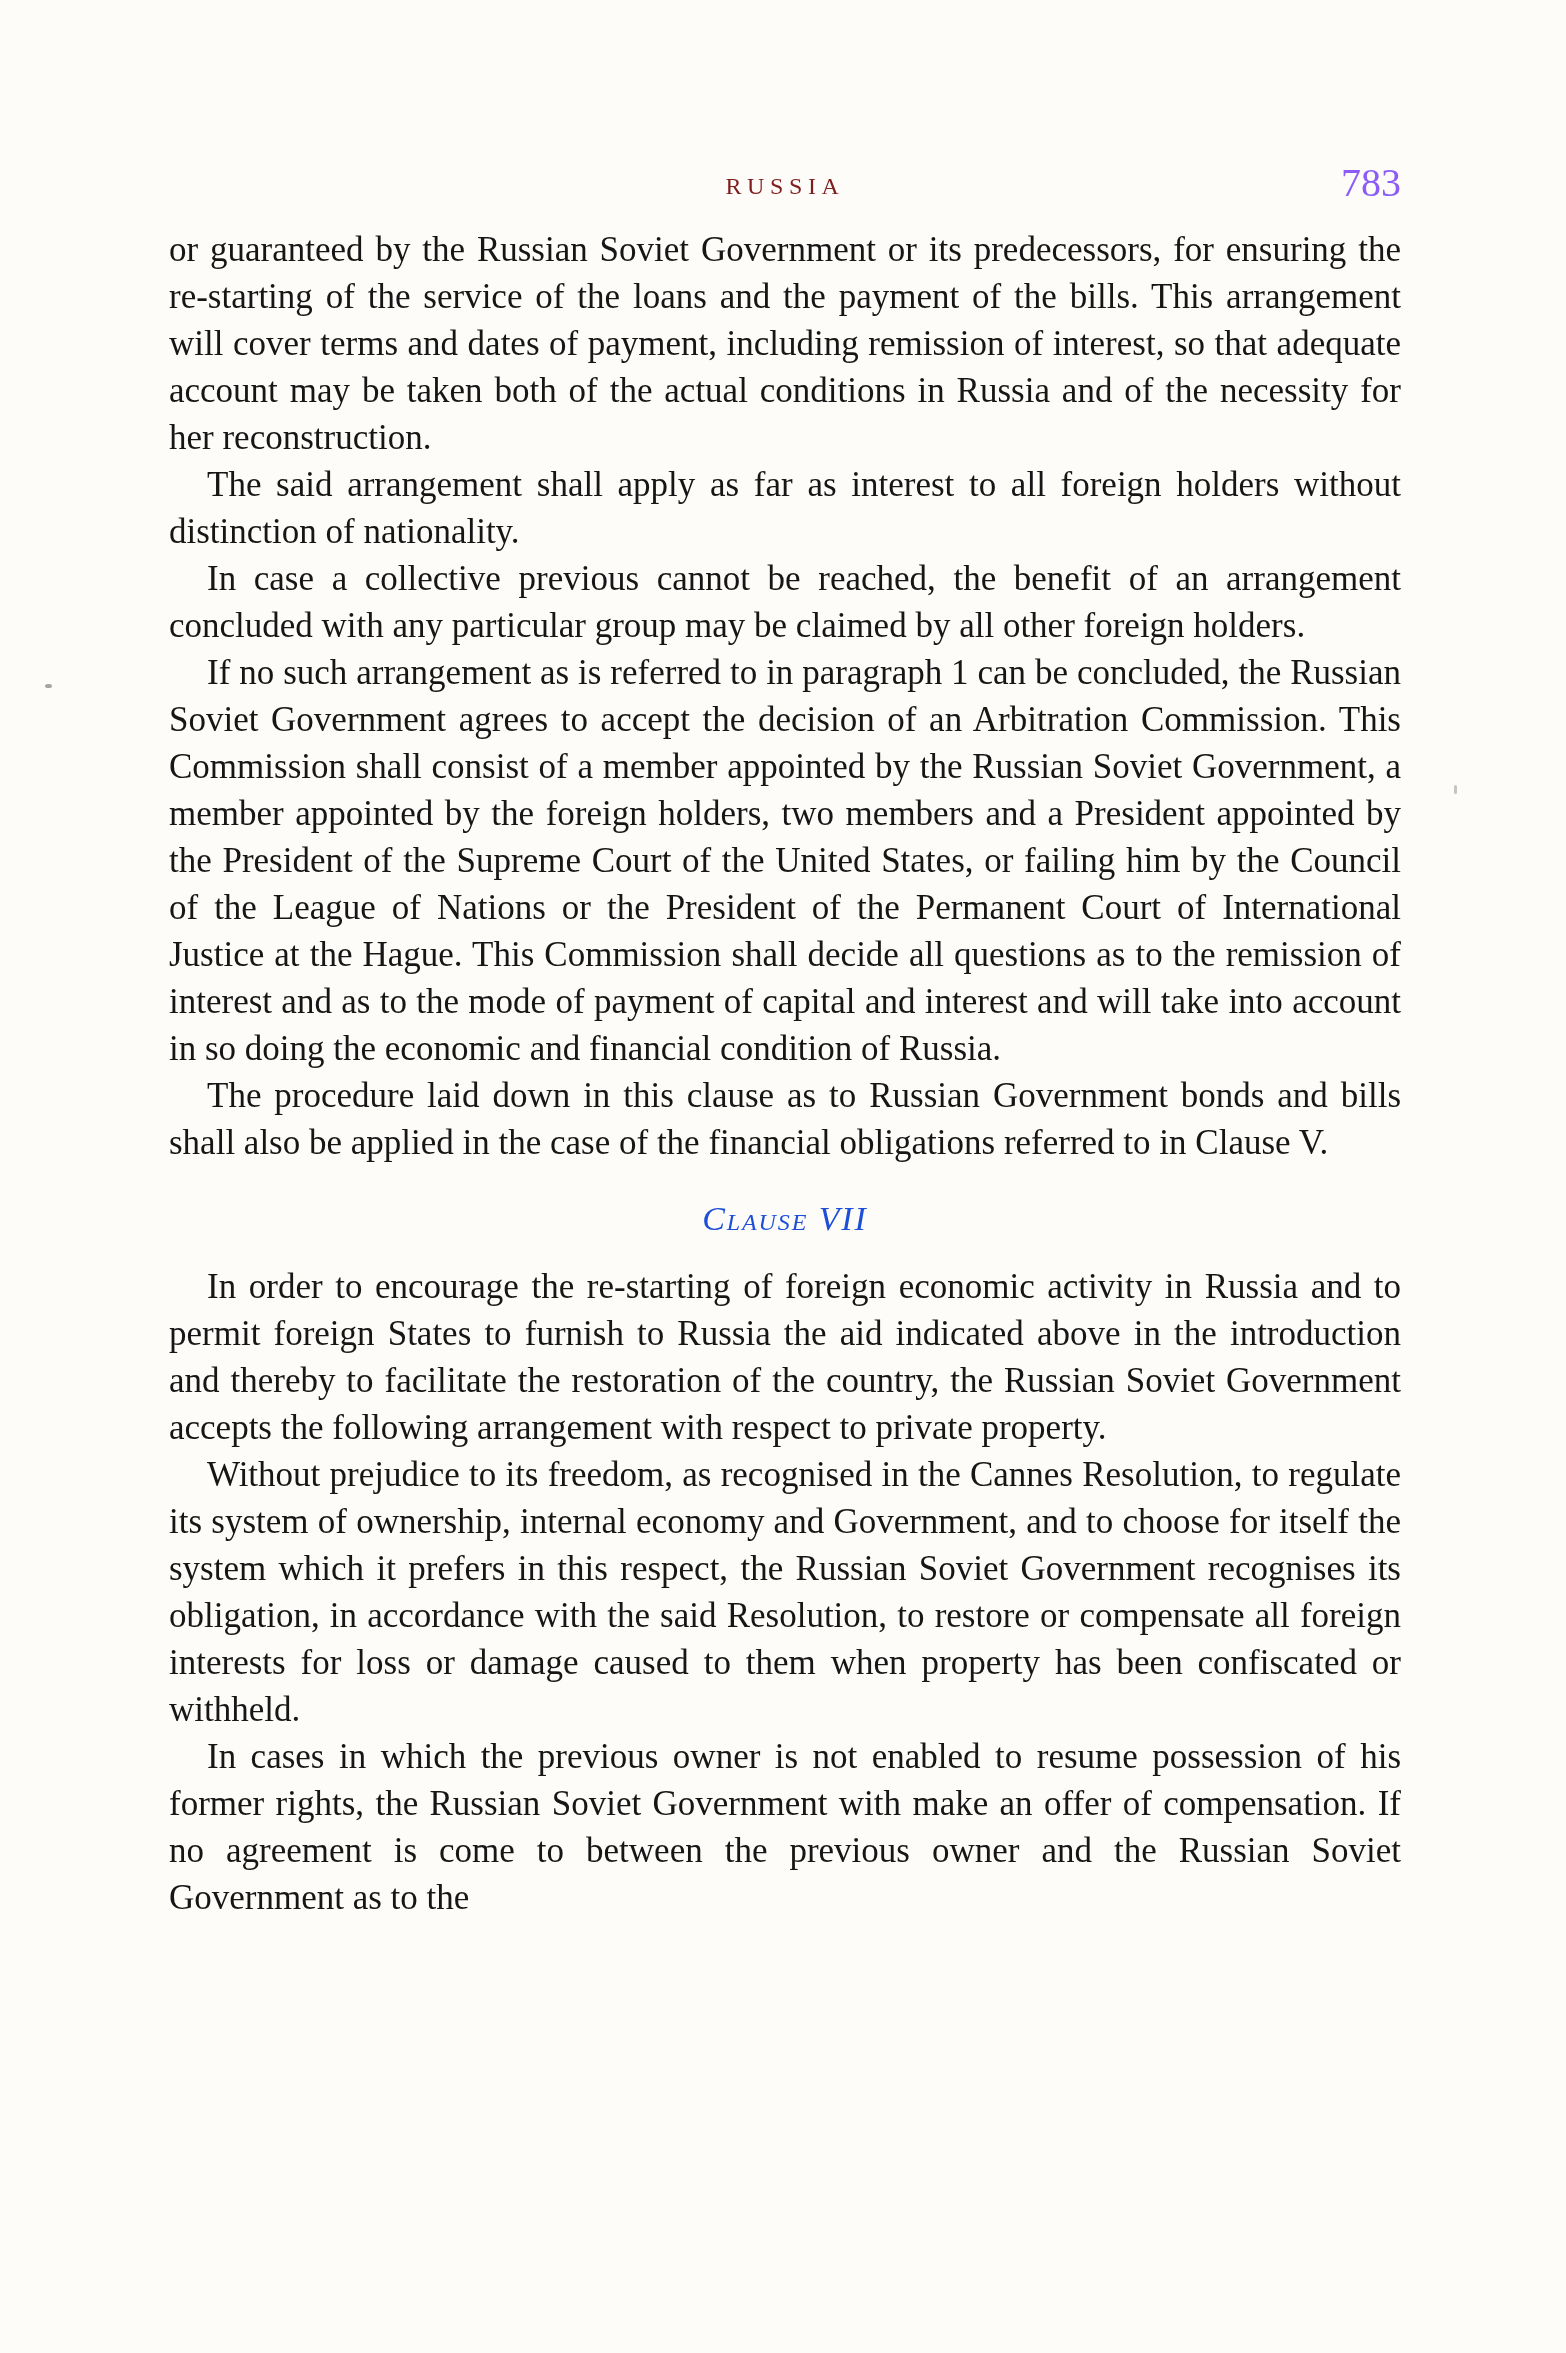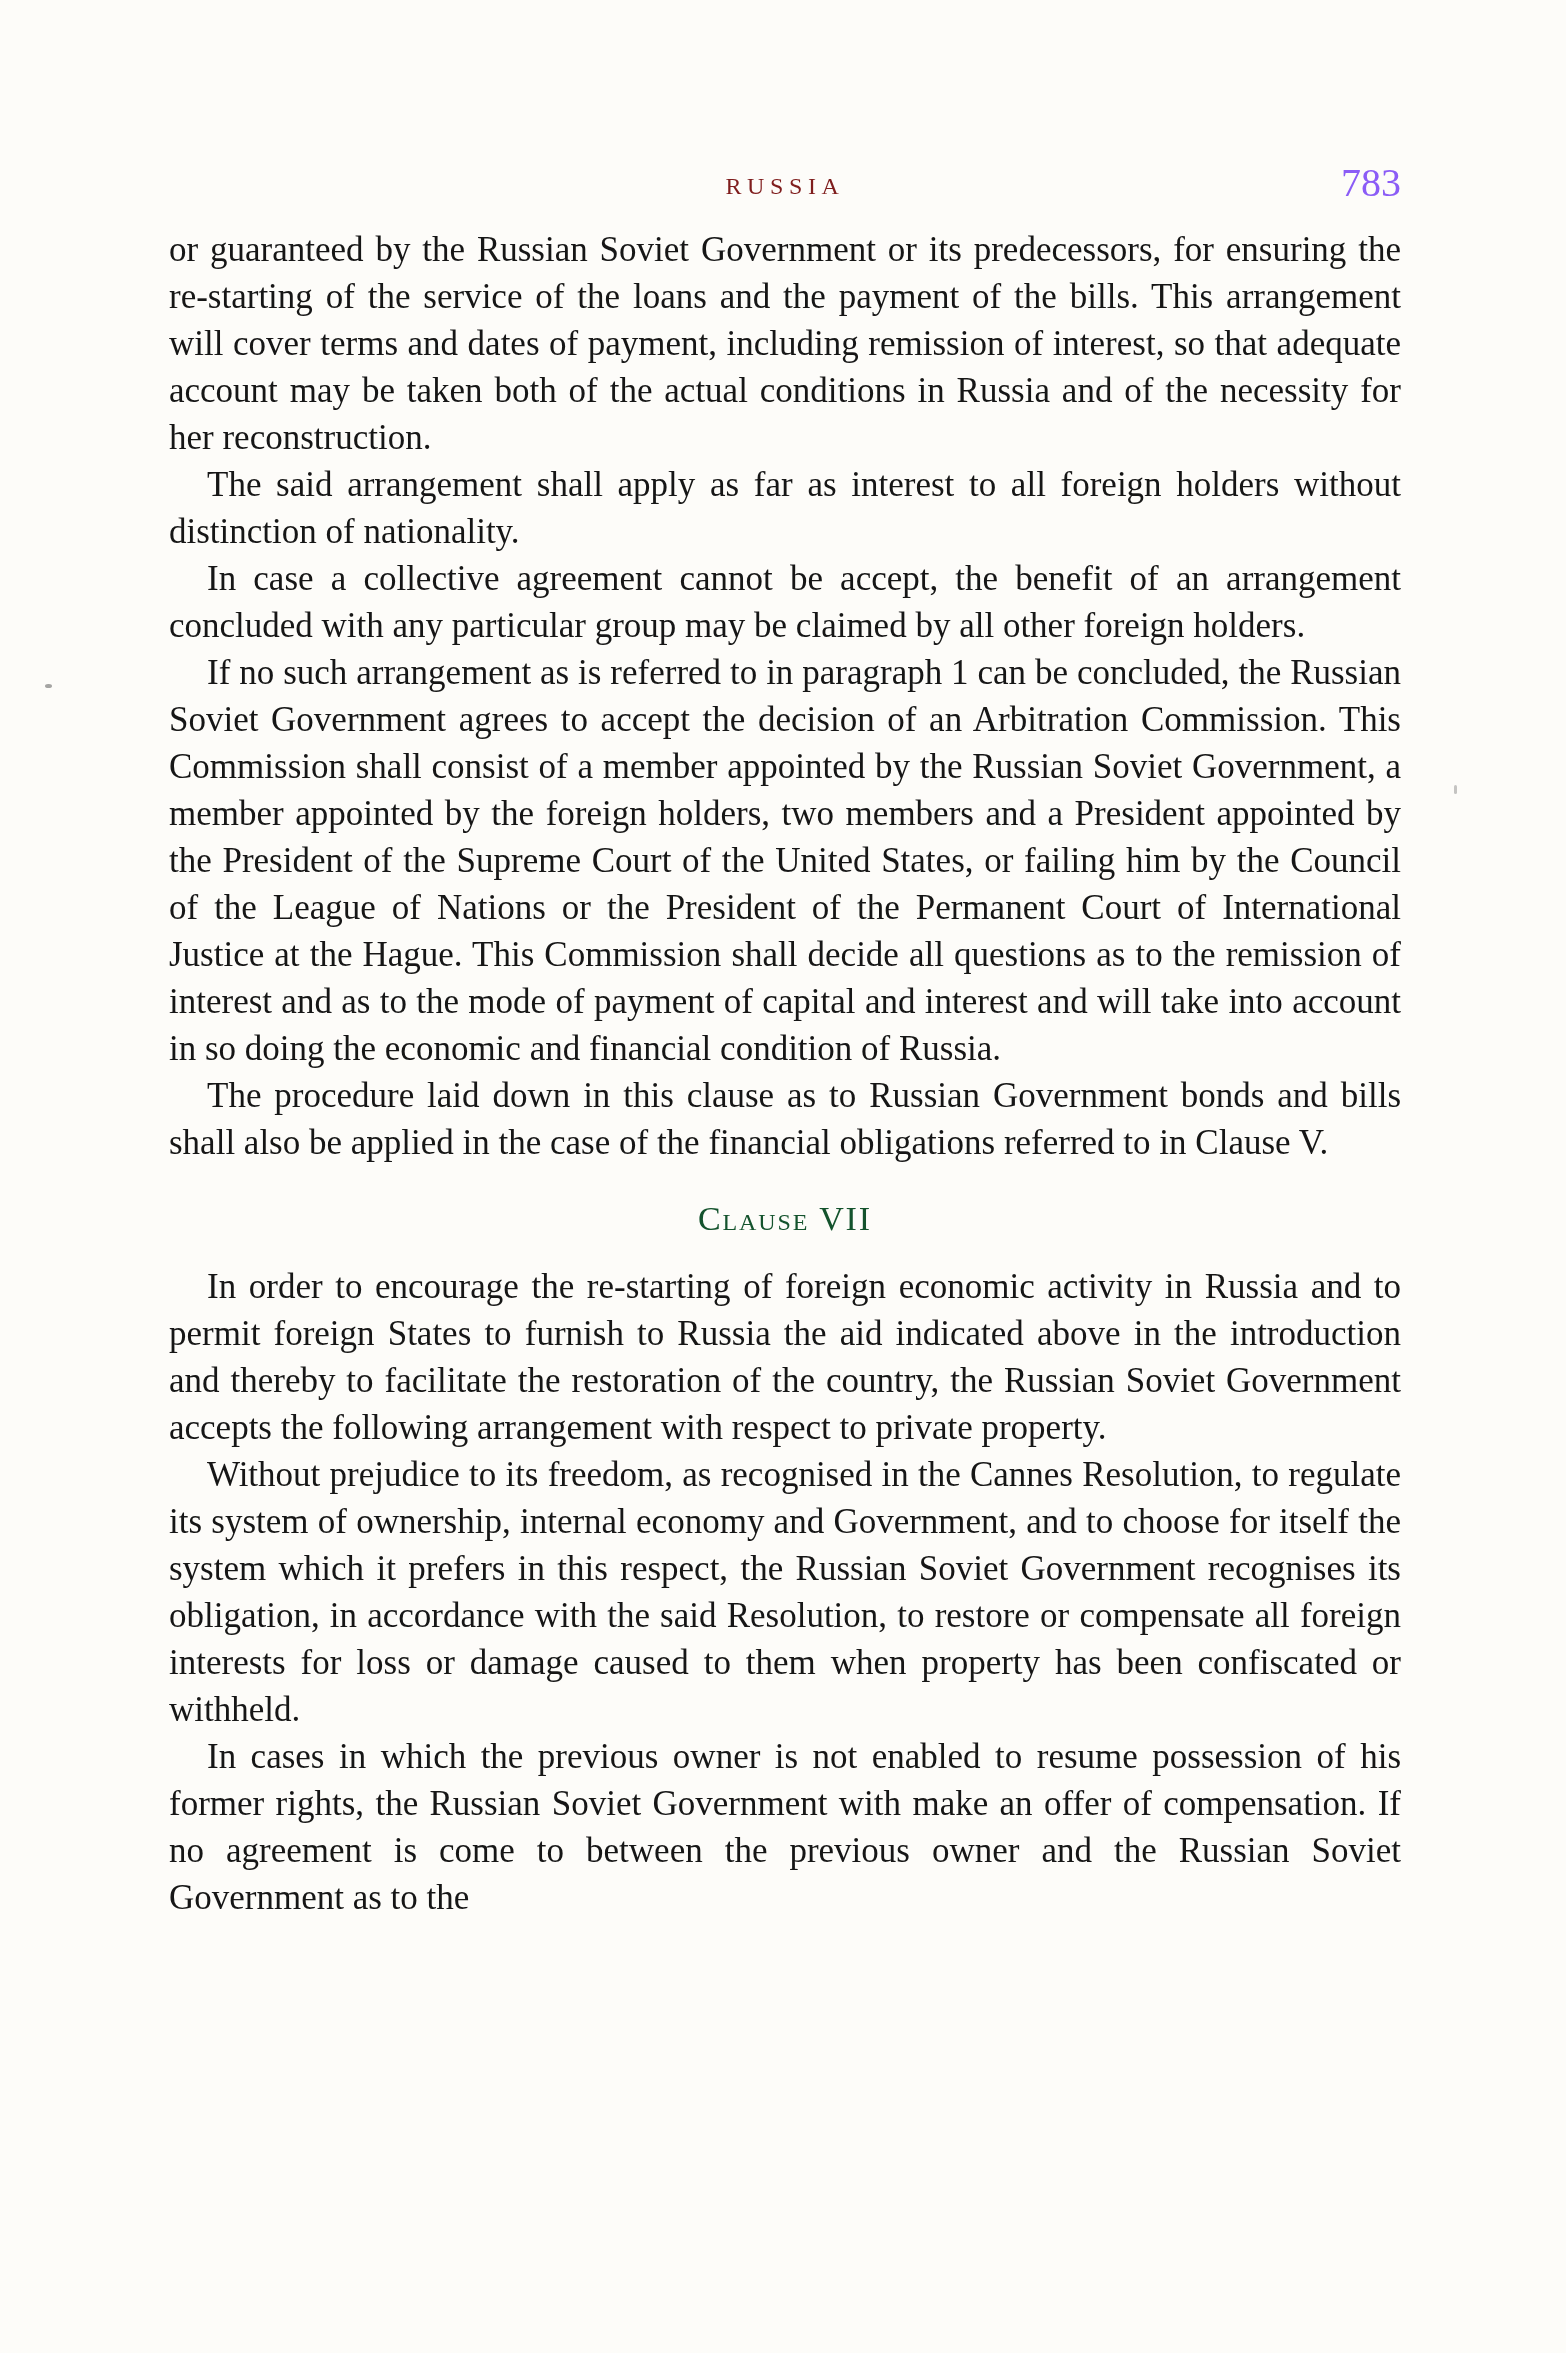--- a/index.html
+++ b/index.html
@@ -58,21 +58,22 @@
     text-indent: 0;
   }
   .clause-heading {
     margin: 29px 0 21px 0;
     font-size: 34px;
     font-weight: normal;
     font-variant: small-caps;
     letter-spacing: 1.9px;
     text-align: center;
     text-indent: 0;
-    color: #14532d;
+    color: #1d4ed8;
+    font-style: italic;
   }
   .scan-speck {
     position: absolute;
     background: #5c5c5c;
     border-radius: 50%;
     opacity: 0.55;
   }
   .speck-left {
     left: 45px;
     top: 684px;
@@ -94,21 +95,21 @@
 <div class="page">
 
   <header class="page-header">
     <span class="header-title">RUSSIA</span>
     <span class="page-number">783</span>
   </header>
 
   <main class="text-block">
     <p class="para continuation">or guaranteed by the Russian Soviet Government or its predecessors, for ensuring the re-starting of the service of the loans and the payment of the bills. This arrangement will cover terms and dates of payment, including remission of interest, so that adequate account may be taken both of the actual conditions in Russia and of the necessity for her reconstruction.</p>
     <p class="para">The said arrangement shall apply as far as interest to all foreign holders without distinction of nationality.</p>
-    <p class="para">In case a collective agreement cannot be accept, the benefit of an arrangement concluded with any particular group may be claimed by all other foreign holders.</p>
+    <p class="para">In case a collective previous cannot be reached, the benefit of an arrangement concluded with any particular group may be claimed by all other foreign holders.</p>
     <p class="para">If no such arrangement as is referred to in paragraph 1 can be concluded, the Russian Soviet Government agrees to accept the decision of an Arbitration Commission. This Commission shall consist of a member appointed by the Russian Soviet Government, a member appointed by the foreign holders, two members and a President appointed by the President of the Supreme Court of the United States, or failing him by the Council of the League of Nations or the President of the Permanent Court of International Justice at the Hague. This Commission shall decide all questions as to the remission of interest and as to the mode of payment of capital and interest and will take into account in so doing the economic and financial condition of Russia.</p>
     <p class="para">The procedure laid down in this clause as to Russian Government bonds and bills shall also be applied in the case of the financial obligations referred to in Clause V.</p>
 
     <h2 class="clause-heading">Clause VII</h2>
 
     <p class="para">In order to encourage the re-starting of foreign economic activity in Russia and to permit foreign States to furnish to Russia the aid indicated above in the introduction and thereby to facilitate the restoration of the country, the Russian Soviet Government accepts the following arrangement with respect to private property.</p>
     <p class="para">Without prejudice to its freedom, as recognised in the Cannes Resolution, to regulate its system of ownership, internal economy and Government, and to choose for itself the system which it prefers in this respect, the Russian Soviet Government recognises its obligation, in accordance with the said Resolution, to restore or compensate all foreign interests for loss or damage caused to them when property has been confiscated or withheld.</p>
     <p class="para">In cases in which the previous owner is not enabled to resume possession of his former rights, the Russian Soviet Government with make an offer of compensation. If no agreement is come to between the previous owner and the Russian Soviet Government as to the</p>
   </main>
 

